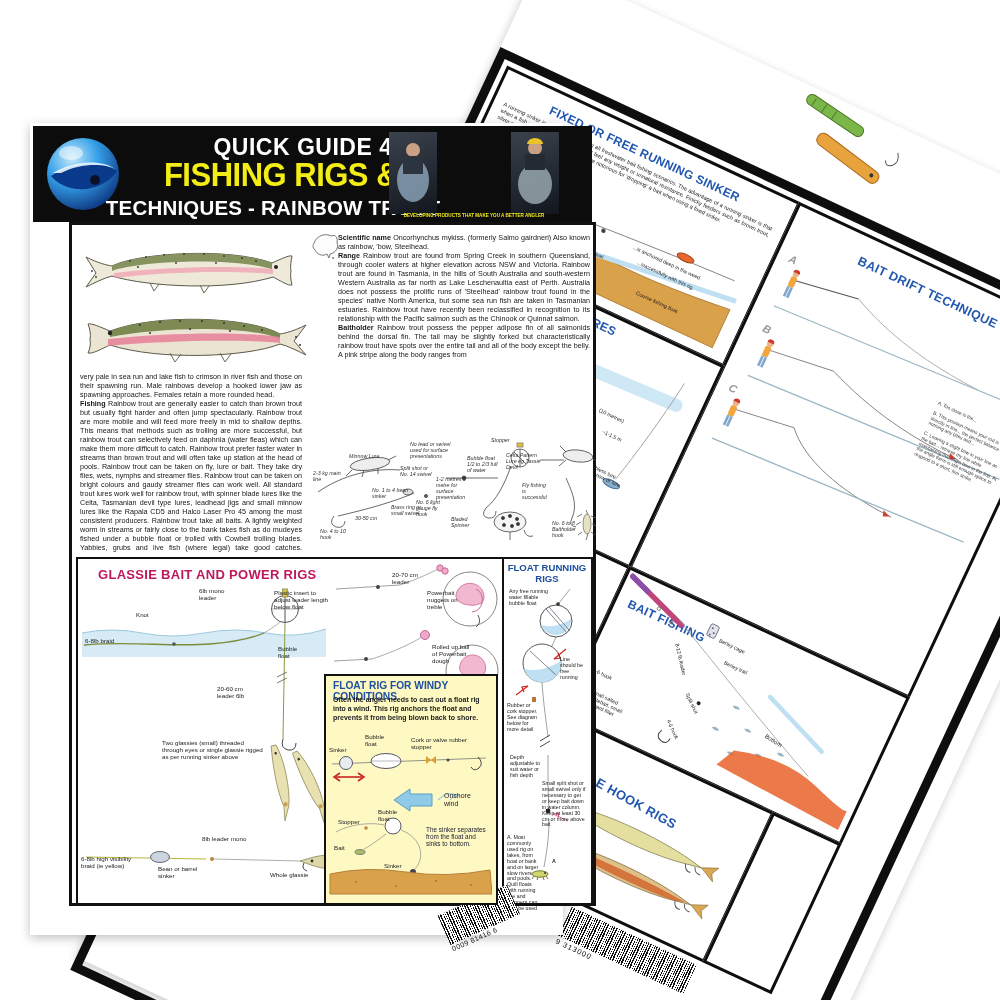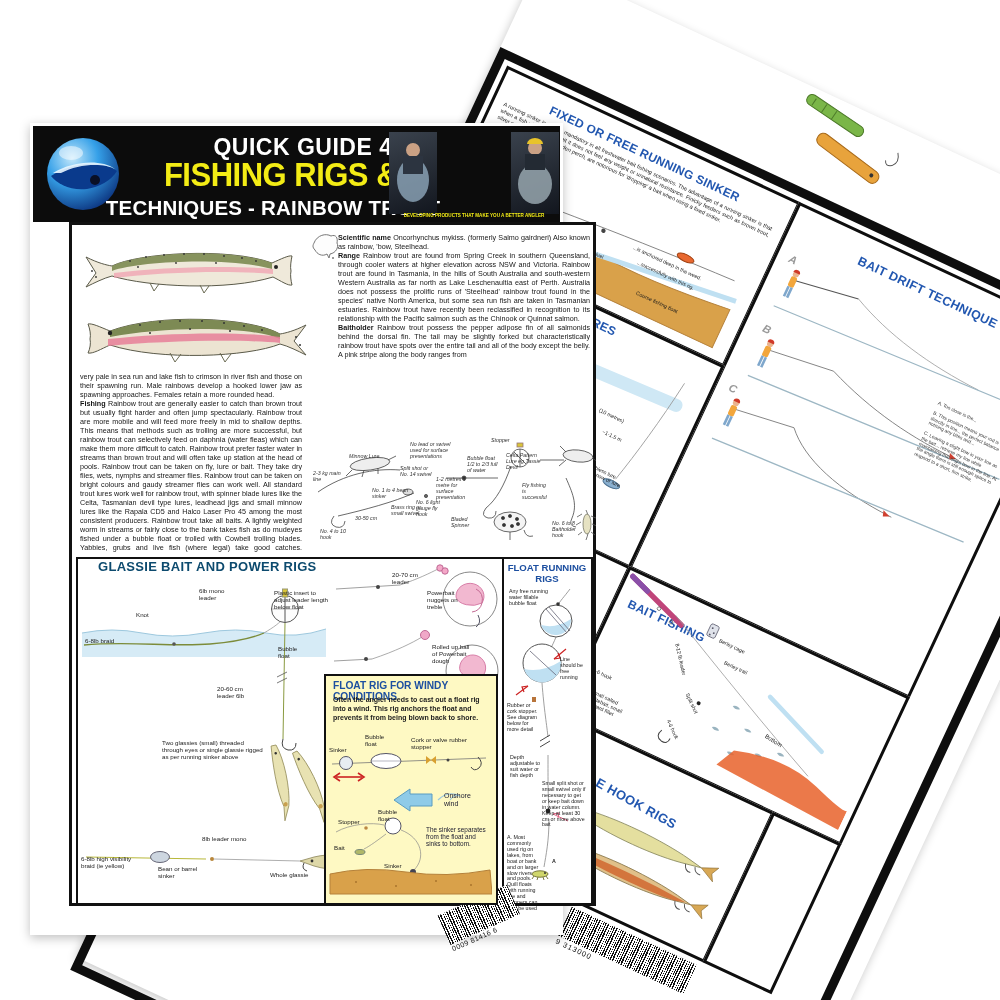--- a/index.html
+++ b/index.html
@@ -12,21 +12,21 @@
   .bframe{position:absolute;left:0;top:96px;width:684px;height:1000px;border:9px solid #0e0e0e;}
   .bbox{position:absolute;border:3px solid #0e0e0e;background:#fff;}
   .bhead{position:absolute;left:0;width:100%;text-align:center;font-weight:bold;color:#2257b0;
          font-size:12px;letter-spacing:.3px;}
   .bpara{position:absolute;font-size:5.6px;line-height:1.25;color:#222;text-align:justify;}
   .bnote{font-size:4.8px;line-height:1.2;color:#333;margin:0 0 5px 0;}
   .bletter{position:absolute;font-size:11px;font-weight:bold;color:#9a9a9a;font-style:italic;}
   
   #front-card{position:absolute;left:30px;top:123px;width:533px;height:812px;background:#fff;
               box-shadow:0 3px 10px rgba(0,0,0,.25);}
-  #fc-header{position:absolute;left:3px;top:3px;width:527px;height:96px;background:#0c0c0c;}
+  #fc-header{position:absolute;left:3px;top:3px;width:527px;height:96px;background:#0c0c0c;padding-left:32px;}
   #fc-body{position:absolute;left:3px;top:99px;width:521px;height:678px;border:3px solid #111;background:#fff;margin-left:36px;}
   .fc-h-quick{position:absolute;left:150px;top:8px;width:240px;text-align:center;color:#fff;
               font-size:23px;font-weight:bold;letter-spacing:.5px;}
   .fc-h-title{position:absolute;left:88px;top:31px;width:320px;text-align:center;color:#f3ec15;
               font-size:31px;font-weight:bold;letter-spacing:-.5px;transform:scale(1,1.1);}
   .fc-h-sub{position:absolute;left:55px;top:70px;width:370px;text-align:center;color:#fff;
             font-size:20.5px;font-weight:bold;letter-spacing:.2px;}
   .photo{position:absolute;top:4px;width:48px;height:82px;background:linear-gradient(160deg,#3a424d,#12161e);}
   .txt{font-size:7.2px;line-height:1.25;text-align:justify;color:#161616;}
   .lbl{position:absolute;font-size:5.3px;line-height:1.12;color:#1c1c1c;}
@@ -343,21 +343,21 @@
       <div class="lbl lbl-i" style="left:419px;top:213px;width:24px">Stopper</div>
       <div class="lbl lbl-i" style="left:395px;top:231px;width:34px">Bubble float 1/2 to 2/3 full of water</div>
       <div class="lbl lbl-i" style="left:364px;top:252px;width:30px">1-2 metres 1 metre for surface presentation</div>
       <div class="lbl lbl-i" style="left:344px;top:275px;width:30px">No. 6 light gauge fly hook</div>
       <div class="lbl lbl-i" style="left:379px;top:292px;width:26px">Bladed Spinner</div>
       <div class="lbl lbl-i" style="left:434px;top:228px;width:40px">Celta Pattern Lure eg Tassie Devil</div>
       <div class="lbl lbl-i" style="left:450px;top:258px;width:28px">Fly fishing is successful</div>
       <div class="lbl lbl-i" style="left:480px;top:296px;width:34px">No. 6 to 8 Baitholder hook</div>
 
       <div class="abs" style="left:4px;top:332px;width:426px;height:344px;border:2px solid #111;background:#fff">
-        <div class="abs" style="left:20px;top:0;font-size:13px;font-weight:bold;letter-spacing:.3px;color:#0c4a6e">GLASSIE BAIT AND POWER RIGS</div>
+        <div class="abs" style="left:20px;top:8px;font-size:13px;font-weight:bold;letter-spacing:.3px;color:#be185d">GLASSIE BAIT AND POWER RIGS</div>
         <svg class="abs" style="left:0;top:0;width:424px;height:342px">
           <path d="M4,74 q30,-6 60,0 t62,0 t62,0 t60,-4 l0,28 l-244,0 z" fill="#cfe8f5" opacity=".85"></path>
           <path d="M4,74 q30,-6 60,0 t62,0 t62,0 t60,-4" stroke="#9dc8de" fill="none"></path>
           <path d="M6,86 C50,82 95,88 132,85 C155,83 172,80 186,74" stroke="#7c8c3a" stroke-width="1.3" fill="none"></path>
           <circle cx="96" cy="85" r="1.8" fill="#555"></circle>
           <path d="M186,74 C196,68 202,64 206,58" stroke="#999" stroke-width=".8" fill="none"></path>
           <circle cx="207" cy="50" r="13.5" fill="#fdfdfd" stroke="#555" stroke-width="1"></circle>
           <line x1="207" y1="36.5" x2="207" y2="63.5" stroke="#555"></line>
           <line x1="194" y1="50" x2="220" y2="50" stroke="#888" stroke-width=".6"></line>
           <rect x="204.5" y="30" width="5" height="8" fill="#d8c43a" stroke="#997"></rect>

